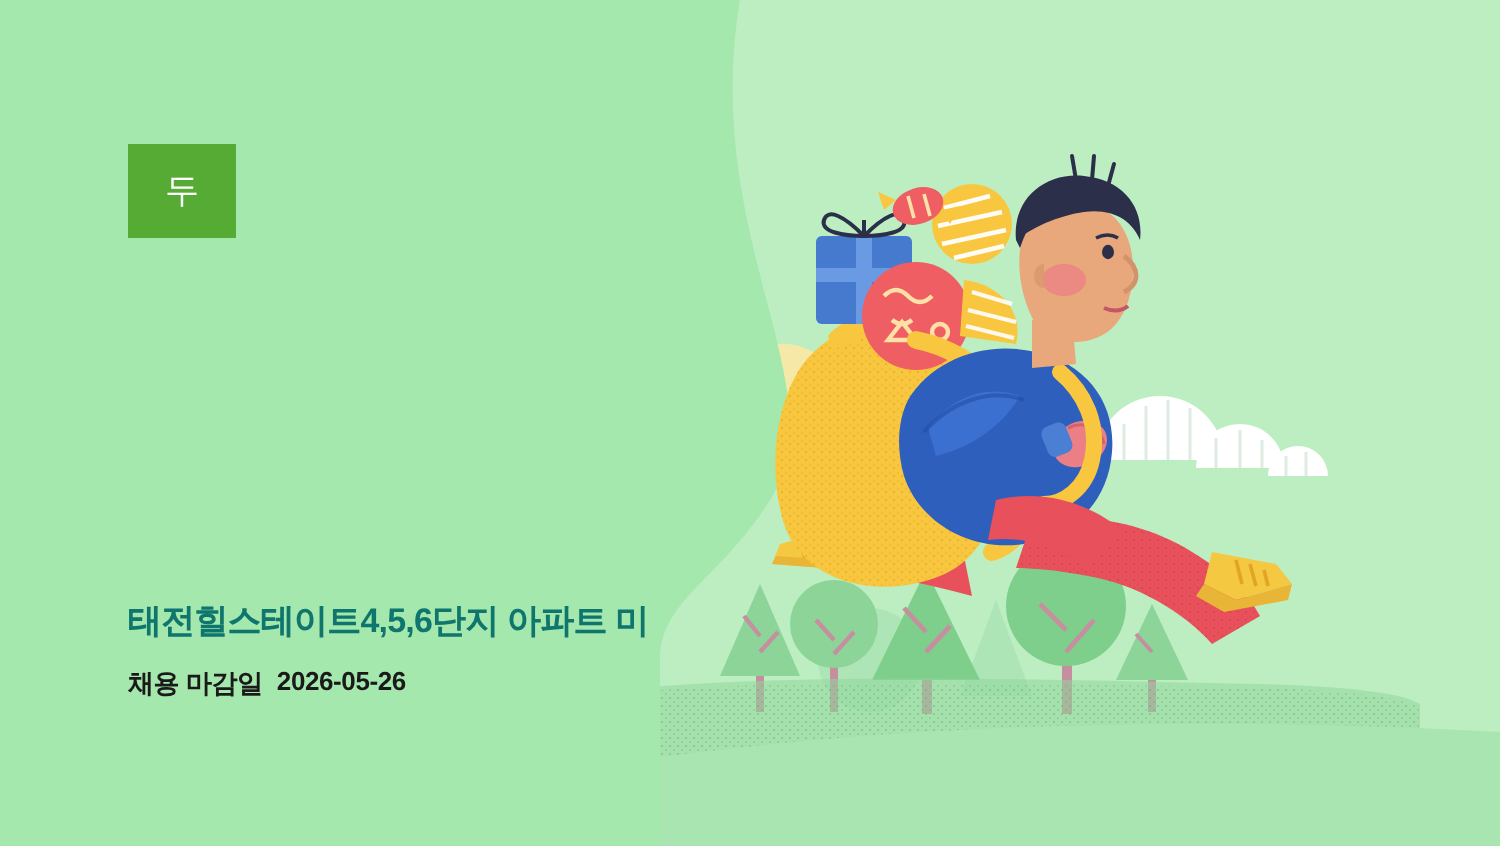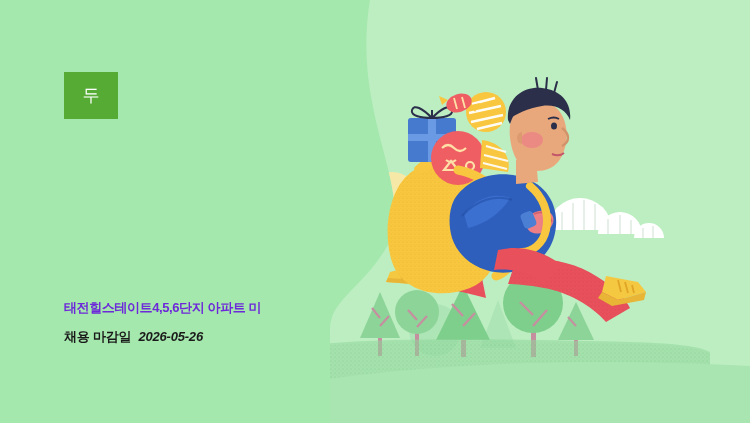--- a/index.html
+++ b/index.html
@@ -55,39 +55,39 @@
     letter-spacing:-0.5px;
   }
 
   #footer {
     position:absolute;
     left:64px; top:300px;
     width:290px;
     z-index:5;
   }
   #job-title {
-    font-size:13px;
+    font-size:17px;
     font-weight:bold;
-    color:#6d28d9;
+    color:#0f766e;
     line-height:1.3;
     white-space:nowrap;
     overflow:hidden;
     letter-spacing:-0.4px;
   }
   #deadline-row {
     margin-top:11px;
     display:flex;
-    align-items:center;
+    align-items:flex-start;
     gap:7px;
     font-size:13px;
     font-weight:bold;
     color:#1a1a1a;
     letter-spacing:-0.2px;
   }
-  #deadline-value { font-weight:bold;font-style:italic; }
+  #deadline-value { font-weight:bold; }
 </style>
 </head>
 <body>
 
 <div id="card">
 
   <div id="illustration">
     <svg viewBox="0 0 420 423" xmlns="http://www.w3.org/2000/svg">
       <defs>
         <clipPath id="panelClip">

